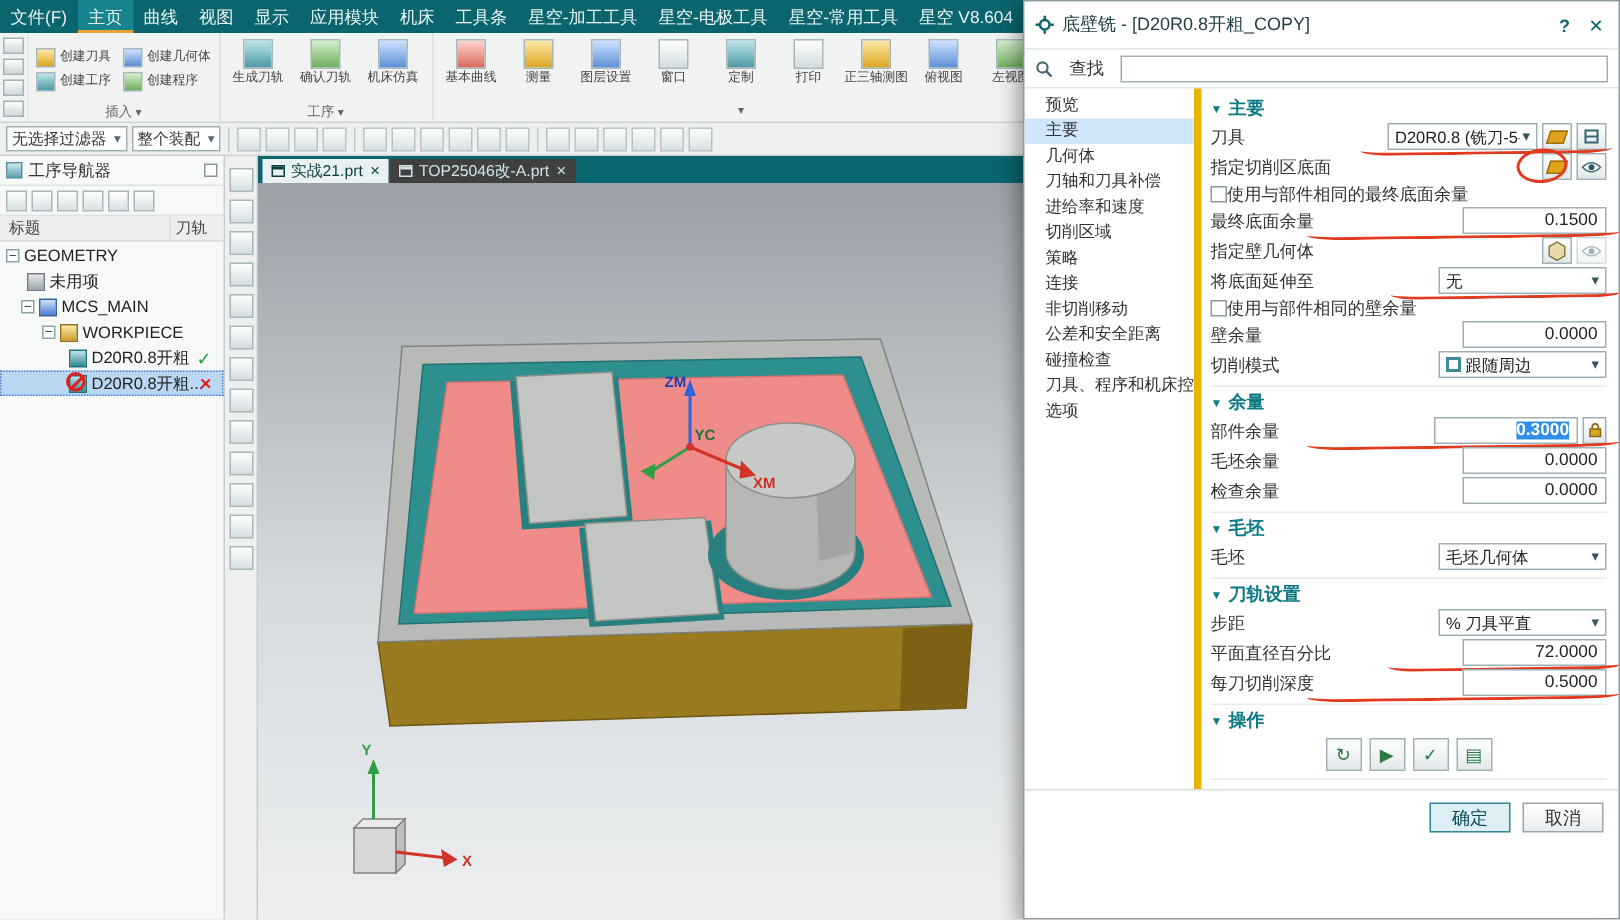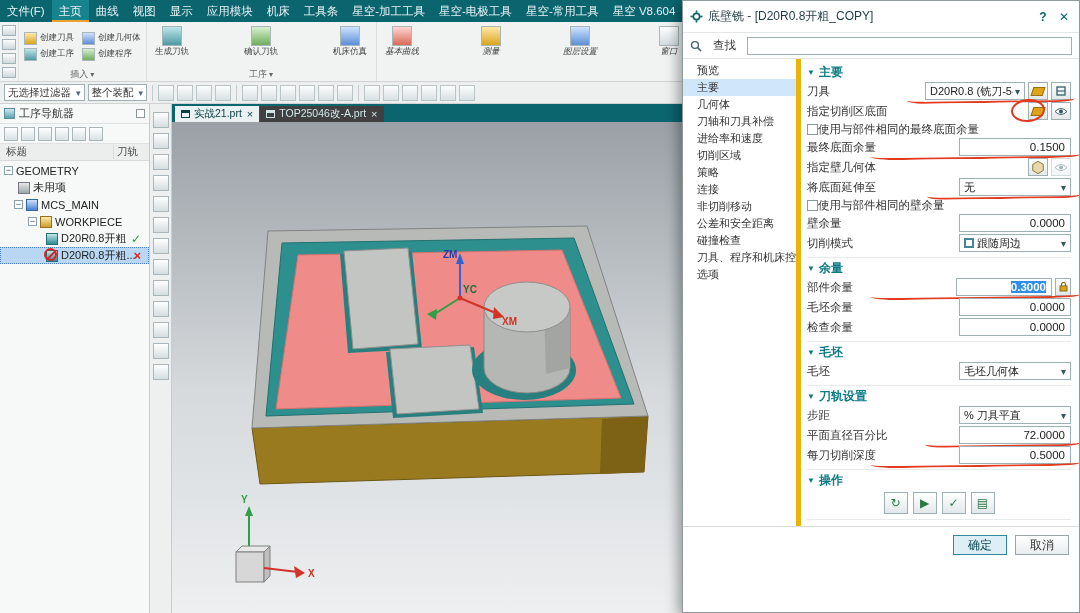--- a/index.html
+++ b/index.html
@@ -9,21 +9,21 @@
   
   .menubar { position:absolute; top:0; left:0; width:100%; height:22px; background:#0b656e; display:flex; align-items:stretch; color:#e8f3f4; z-index:1; }
   .menu-item { padding:4px 7px 0; white-space:nowrap; font-size:11.5px; cursor:default; }
   .menu-item.active { background:#17838c; box-shadow:inset 0 -2px 0 #f0a030; }
 
   
   .ribbon { position:absolute; top:22px; left:0; width:682px; height:60px; background:#f1f2f2; border-bottom:1px solid #cfd3d4; display:flex; overflow:hidden; z-index:0; }
   .left-strip { width:20px; padding:3px 2px; display:grid; grid-template-columns:1fr; gap:3px; border-right:1px solid #e0e3e3; }
   .mini-ico { width:14px; height:11px; border:1px solid #9fb3b8; background:linear-gradient(#fdfdfd,#cfd8da); }
   .rb-group { display:flex; flex-direction:column; border-right:1px solid #dcdfe0; padding:2px 3px 0; }
-  .rb-items { display:flex; flex:1;gap:44px; }
+  .rb-items { display:flex; flex:1; }
   .rb-caption { height:13px; font-size:9px; color:#666; text-align:center; }
   .rb-caption::after { content:" ▾"; font-size:8px; }
   .rb-sm-grid { display:grid; grid-template-columns:1fr 1fr; gap:0 4px; align-content:center; }
   .rb-sm { display:flex; align-items:center; gap:3px; height:16px; padding:0 2px; }
   .ico-s { width:13px; height:13px; border:1px solid #a9b6ba; flex:none; }
   .rb-lbl { font-size:8.5px; color:#444; text-align:right; line-height:1.15; white-space:nowrap; }
   .rb-item { width:45px; display:flex; flex-direction:column; align-items:center; padding-top:2px; gap:1px; }
   .ico { width:20px; height:20px; border:1px solid #a9b6ba; background:linear-gradient(#ffffff,#d3dcdf); flex:none; }
   .teal  { background:linear-gradient(#bfe6ea,#4d9aa4); }
   .gold  { background:linear-gradient(#ffe9a8,#d9a51f); }
@@ -97,21 +97,21 @@
   .sec { height:16px; margin:5px 0 2px; display:flex; align-items:center; gap:4px; color:#0c7a84; font-weight:bold; font-size:12px; }
   .sec::before { content:"▼"; font-size:8px; }
   .sec.bordered { border-top:1px solid #e8ebec; padding-top:3px; height:19px; }
   .drow { display:flex; align-items:center; justify-content:space-between; height:18px; margin:2px 0; position:relative; }
   .drow .lab { font-size:11.5px; color:#333; white-space:nowrap; overflow:hidden; }
   .controls { display:flex; align-items:center; gap:3px; flex:none; }
   .dd { width:112px; height:18px; border:1px solid #9fb0b5; background:#fff; display:flex; align-items:center; font-size:11px; padding:0 2px 0 4px; color:#222; }
   .dd.w100 { width:100px; }
   .dd .t { flex:1; white-space:nowrap; overflow:hidden; }
   .dd::after { content:"▾"; color:#35565e; font-size:10px; padding:0 2px; }
-  .num { width:112px; height:18px; border:1px solid #9fb0b5; background:#fff; font-size:11.5px; display:flex; align-items:center; justify-content:flex-end; padding:0 5px; color:#222; }
+  .num { width:96px; height:18px; border:1px solid #9fb0b5; background:#fff; font-size:11.5px; display:flex; align-items:center; justify-content:flex-end; padding:0 5px; color:#222; }
   .num .selhl { background:#2f8fe8; color:#fff;font-weight:bold; }
   .cbrow { display:flex; align-items:center; height:14px; margin:1px 0; font-size:11.5px; color:#333; }
   .cbox { width:11px; height:11px; border:1px solid #8a99a0; background:#fff; flex:none; }
   .ibtn { width:20px; height:18px; border:1px solid #9fb0b5; background:linear-gradient(#fff,#e2e8ea); display:flex; align-items:center; justify-content:center; flex:none; }
   .ibtn.dis { opacity:.45; }
   .gold-face { width:12px; height:9px; background:#e0a21a; border:1px solid #9a6f0d; transform:skewX(-18deg); }
   .mini-sq { width:10px; height:10px; border:2px solid #3f8a94; margin-right:3px; flex:none; }
   .actions-row { display:flex; justify-content:center; gap:5px; margin:4px 0 2px; }
   .abtn { width:24px; height:22px; border:1px solid #9fb0b5; background:linear-gradient(#fff,#e2e8ea); display:flex; align-items:center; justify-content:center; font-size:12px; color:#2a7a46; }
   .dlg-footer { flex:none; height:86px; border-top:1px solid #d8dcdd; padding:8px 10px 0; display:flex; justify-content:flex-end; gap:8px; align-items:flex-start; }
@@ -181,21 +181,21 @@
           <span class="ico green"></span>
           <span class="rb-lbl">确认刀轨</span>
         </div>
       <div class="rb-item">
           <span class="ico blue"></span>
           <span class="rb-lbl">机床仿真</span>
         </div>
     </div>
     <div class="rb-caption">工序</div>
   </div>
-  <div class="rb-group" style="border-right:none; flex:1;font-style:italic;">
+  <div class="rb-group" style="border-right:none; flex:1;">
     <div class="rb-items">
       <div class="rb-item">
           <span class="ico redi"></span>
           <span class="rb-lbl">基本曲线</span>
         </div>
       <div class="rb-item">
           <span class="ico gold"></span>
           <span class="rb-lbl">测量</span>
         </div>
       <div class="rb-item">

